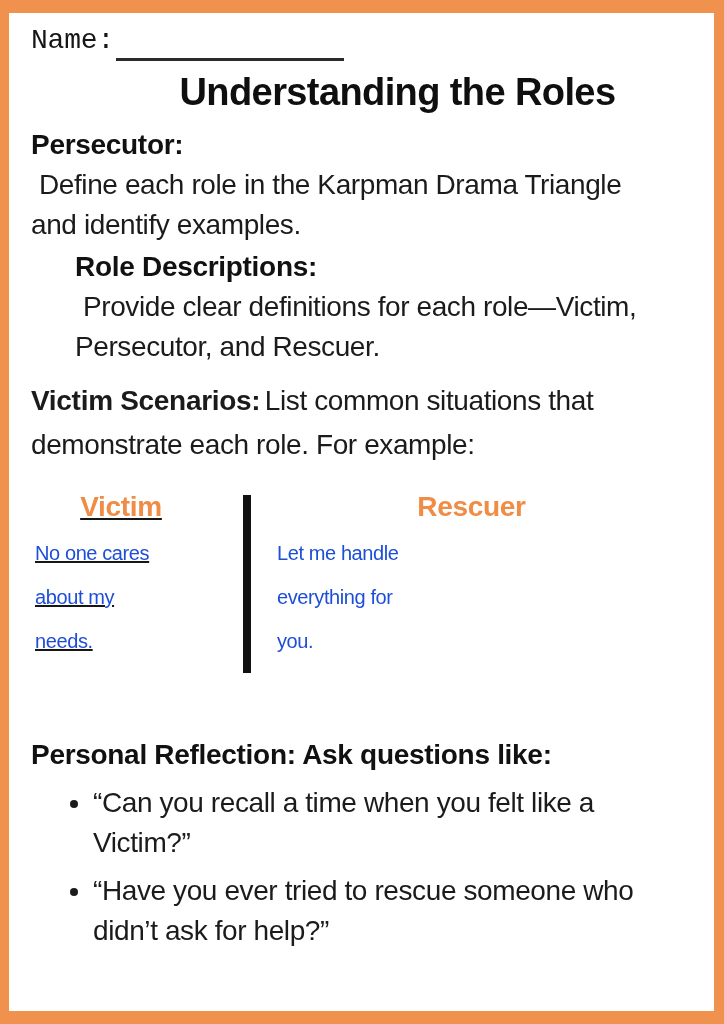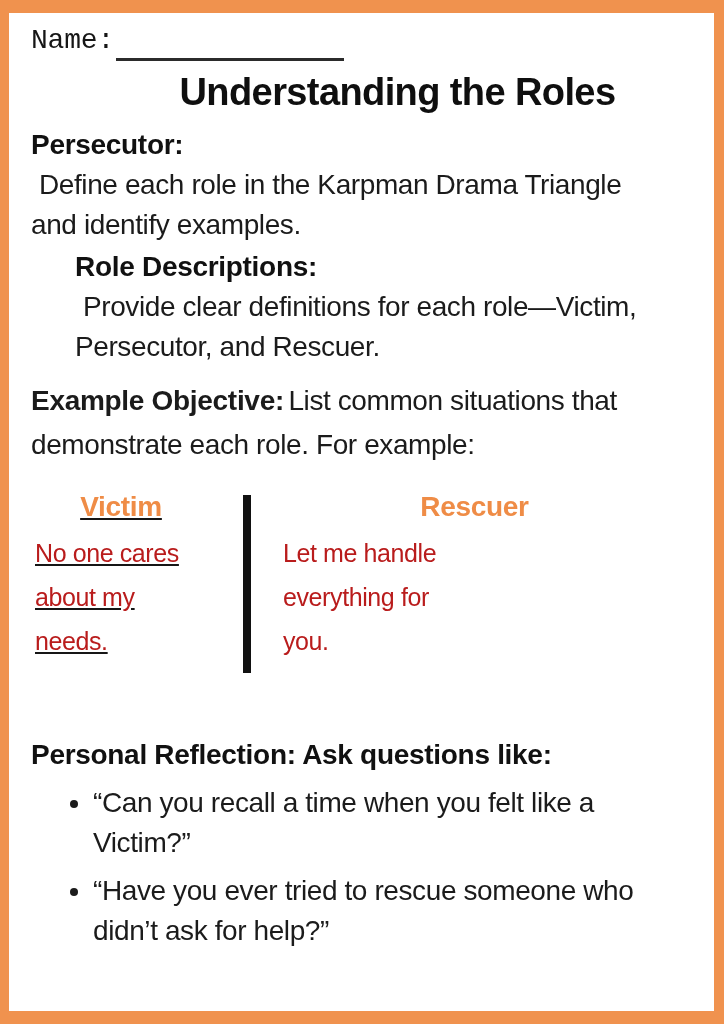--- a/index.html
+++ b/index.html
@@ -90,37 +90,37 @@
   .vline {
     width: 4px;
     height: 178px;
     background: #111111;
     margin-top: 8px;
     flex: 0 0 auto;
   }
   .col { box-sizing: border-box; }
   .col-victim     { width: 212px; padding-left: 4px; text-decoration: underline; }
   .col-persecutor { width: 198px; padding-left: 16px; }
-  .col-rescuer    { flex: 1;      padding-left: 32px; }
+  .col-rescuer    { flex: 1;      padding-left: 8px; margin-left: 18px; }
   .col-header {
     font-size: 28px;
     font-weight: bold;
     line-height: 40px;
     text-align: center;
     letter-spacing: -0.3px;
   }
   .col-victim .col-header { padding-right: 36px; }
   .col-rescuer .col-header { padding-right: 26px; }
   .col-body {
     margin-top: 4px;
-    font-size: 25px;
+    font-size: 20px;
     line-height: 44px;
     letter-spacing: -0.4px;
     white-space: pre-line;
-    color: #b91c1c;
+    color: #1d4ed8;
   }
   .sec-reflection { margin-top: 62px; }
   .bullet-list {
     margin: 8px 0 0 0;
     padding-left: 62px;
     list-style: disc outside;
   }
   .bullet-list li {
     font-size: 28px;
     line-height: 40px;
@@ -148,21 +148,21 @@
 and identify examples.</div>
     </div>
 
     <div class="sec-roles">
       <div class="h">Role Descriptions:</div>
       <div class="body indent">Provide clear definitions for each role—Victim,
 Persecutor, and Rescuer.</div>
     </div>
 
     <div class="sec-scenarios scenarios-line">
-      <span class="h-inline">Example Objective:</span>
+      <span class="h-inline">Victim Scenarios:</span>
       <span class="body-inline">List common situations that
 demonstrate each role. For example:</span>
     </div>
 
     <div class="roles-table">
       <div class="col col-victim">
         <div class="col-header" style="color:#EF8C46">Victim</div>
         <div class="col-body">No one cares
 about my
 needs.</div>

